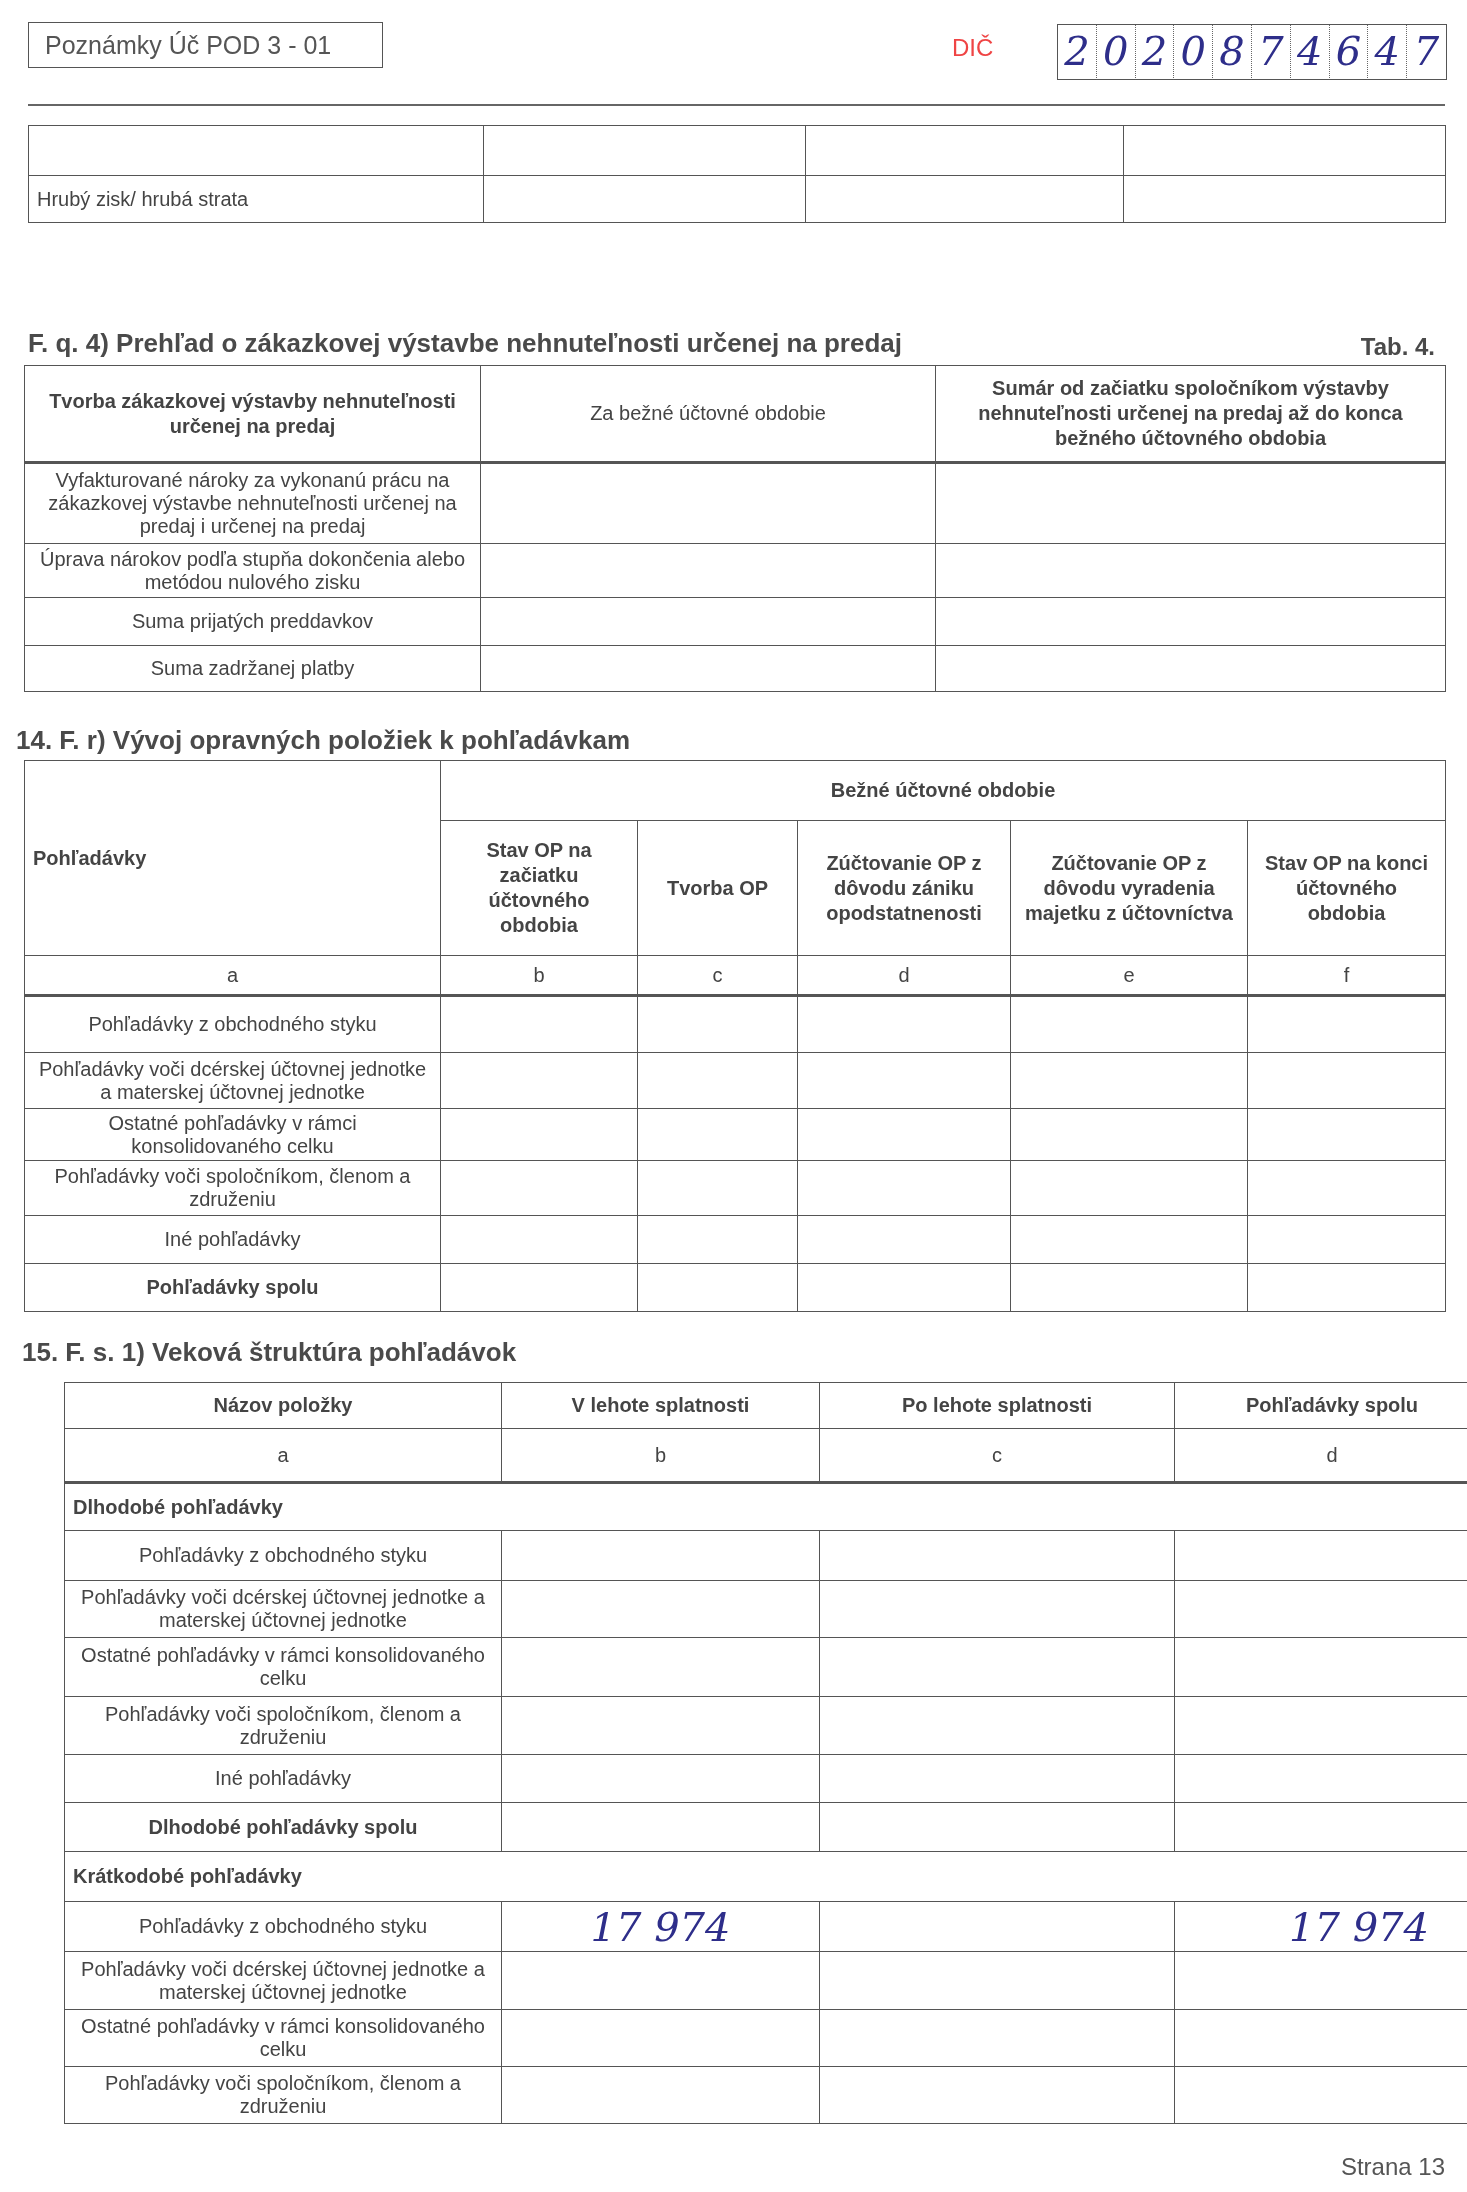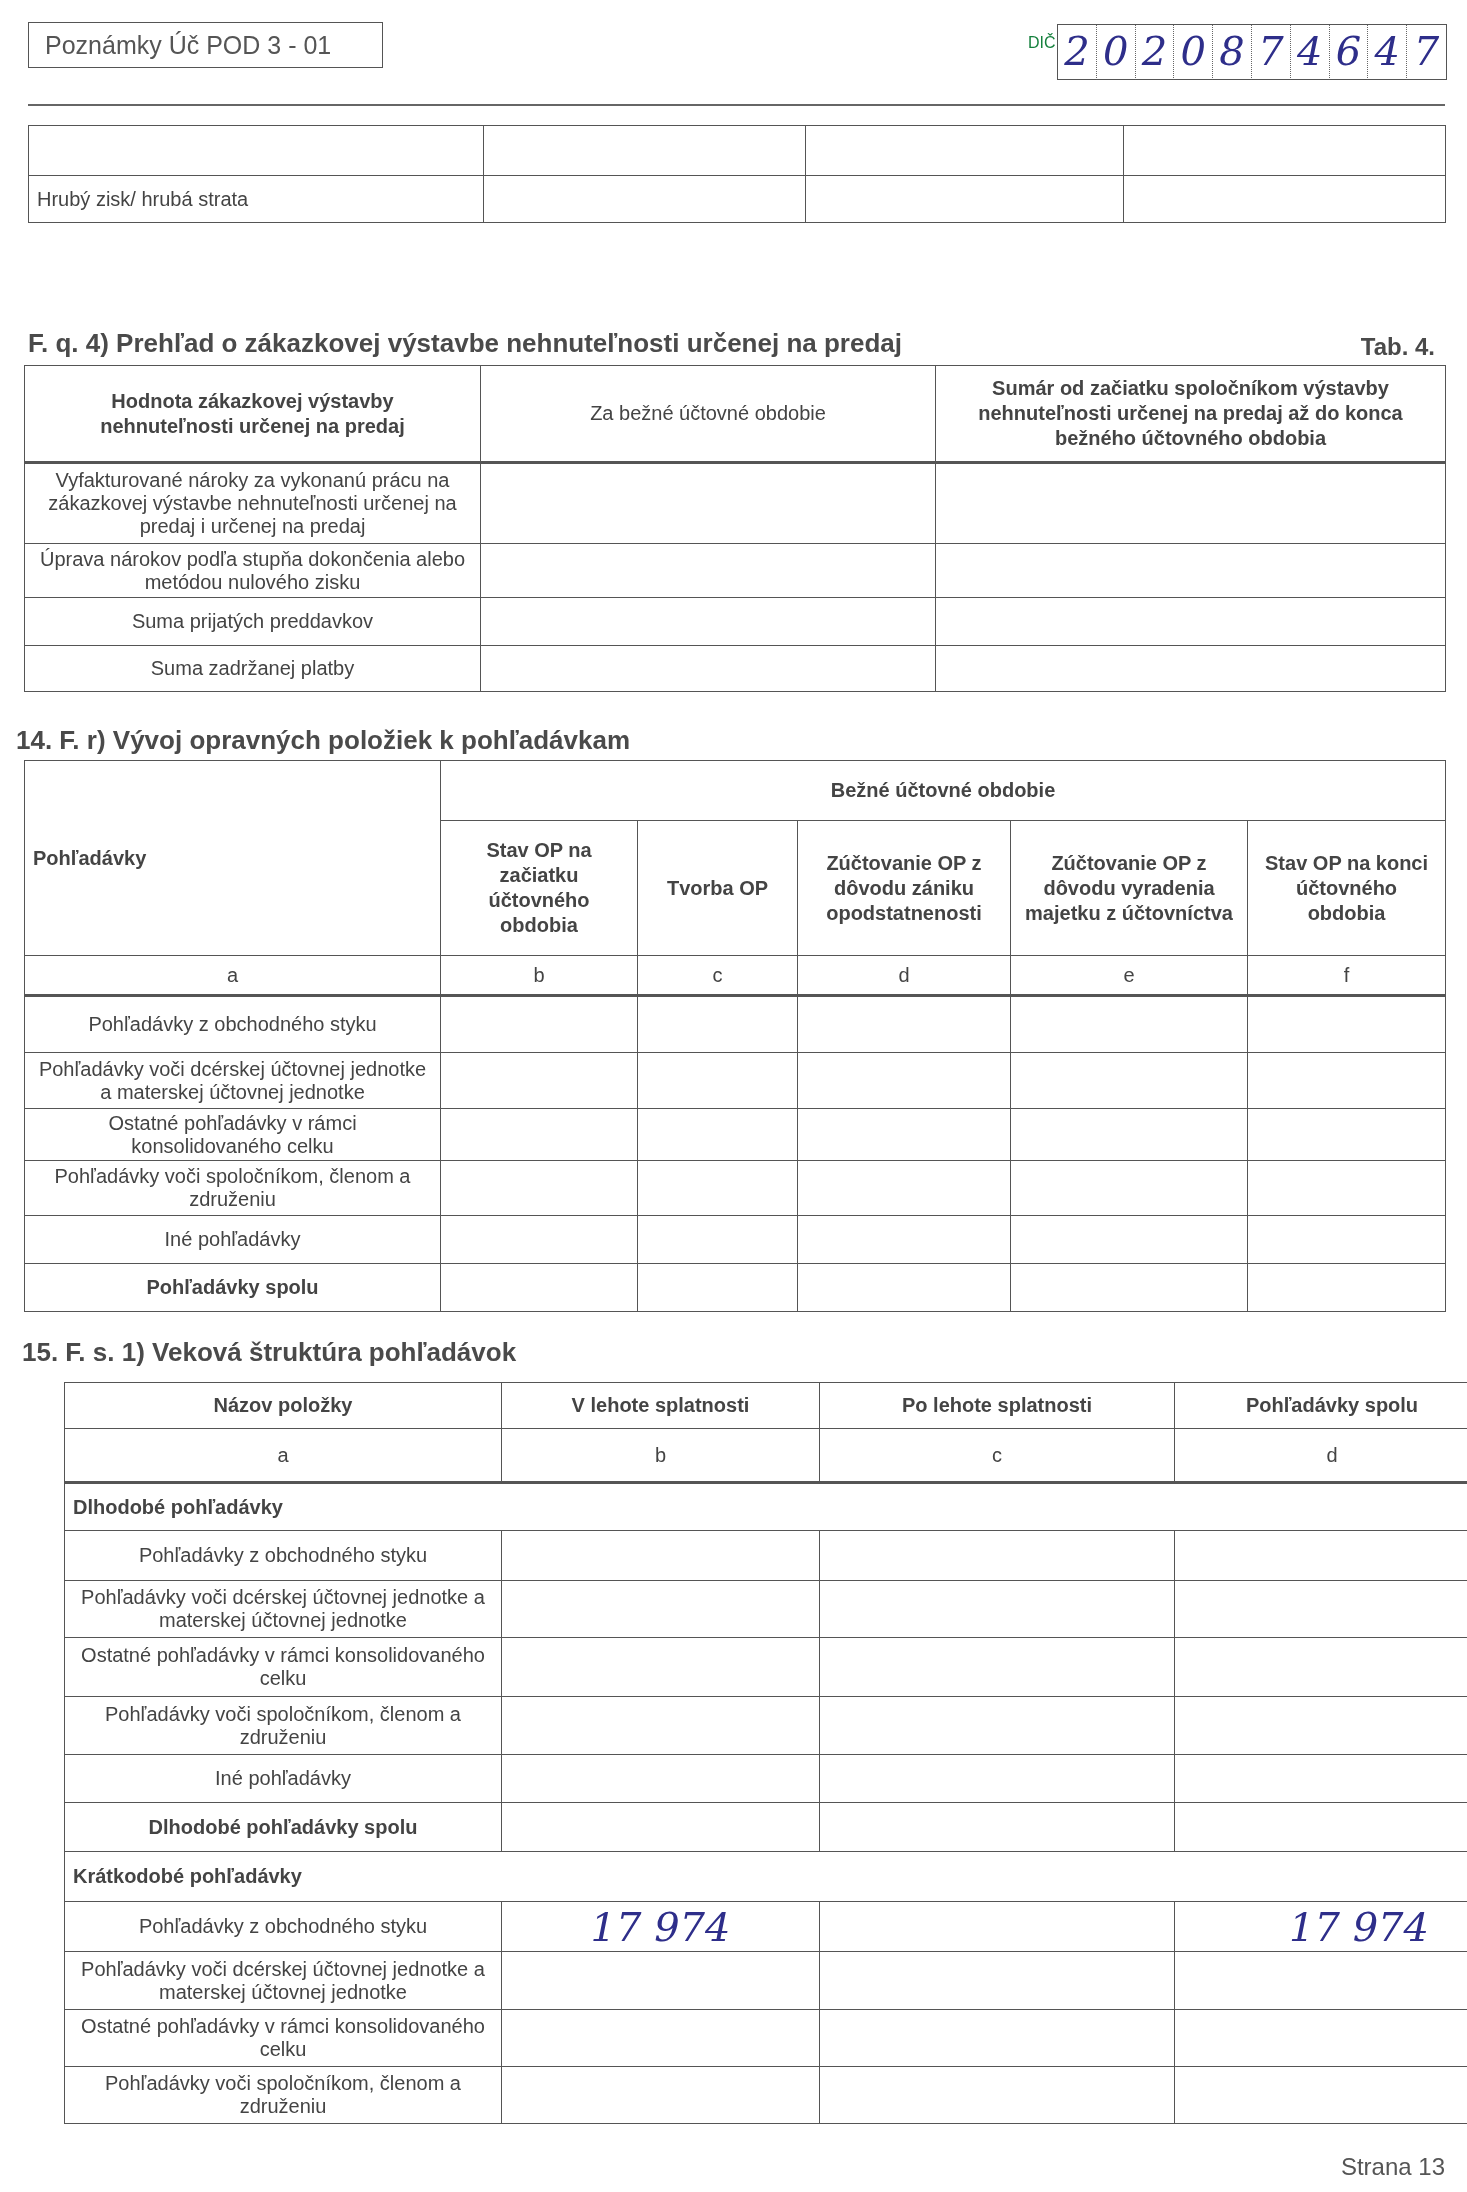--- a/index.html
+++ b/index.html
@@ -1,21 +1,21 @@
 <!DOCTYPE html>
 <html><head>
 <meta charset="utf-8">
 <style>
   html, body { margin:0; padding:0; background:#ffffff; }
   body { width:1467px; height:2192px; position:relative; overflow:hidden;
          font-family:"Liberation Sans", "DejaVu Sans", sans-serif; color:#3a3a3a; }
   .abs { position:absolute; }
   .hdr-box { left:28px; top:22px; width:355px; height:46px; border:1.5px solid #555;
              box-sizing:border-box; font-size:25px; color:#555; padding:8px 0 0 16px; }
-  .dic-label { left:1028px; top:34px; font-size:16px; color:#15803d; }
+  .dic-label { left:952px; top:34px; font-size:24px; color:#ef4444; }
   .dic-boxes { left:1057px; top:24px; height:56px; display:flex; border:1.5px solid #555; box-sizing:border-box; }
   .dic-box { width:38.8px; height:53px; border-right:1.5px dotted #666; box-sizing:border-box;
              font-family:"DejaVu Serif", serif; font-style:italic; color:#2e2e8a;
              font-size:40px; text-align:center; line-height:53px; }
   .dic-box:last-child { border-right:none; }
   .rule { left:28px; width:1417px; top:104px; height:0; border-top:2px solid #666; }
 
   table { border-collapse:collapse; position:absolute; table-layout:fixed; }
   td, th { border:1.5px solid #555; padding:0 8px; font-weight:normal; font-size:20px;
            color:#444; vertical-align:middle; box-sizing:border-box; }
@@ -76,21 +76,21 @@
 <div class="abs section-title" style="left:28px; top:328px;">F. q. 4) Prehľad o zákazkovej výstavbe nehnuteľnosti určenej na predaj</div>
 <div class="abs section-title" style="right:32px; top:333px; font-size:24px;">Tab. 4.</div>
 <table style="left:24px; top:365px; width:1421px;">
   <colgroup>
       <col style="width:456px">
       <col style="width:455px">
       <col style="width:510px">
     </colgroup>
   <tbody>
       <tr style="height:97px" class="thick-bottom">
-    <th style="padding:0 20px">Hodnota zákazkovej výstavby nehnuteľnosti určenej na predaj</th>
+    <th style="padding:0 20px">Tvorba zákazkovej výstavby nehnuteľnosti určenej na predaj</th>
     <th style="font-weight:normal">Za bežné účtovné obdobie</th>
     <th style="padding:0 16px">Sumár od začiatku spoločníkom výstavby nehnuteľnosti určenej na predaj až do konca bežného účtovného obdobia</th>
   </tr>
   <tr style="height:81px">
     <td class="lbl">Vyfakturované nároky za vykonanú prácu na zákazkovej výstavbe nehnuteľnosti určenej na predaj i určenej na predaj</td>
     <td></td>
     <td></td>
   </tr>
   <tr style="height:54px">
     <td class="lbl">Úprava nárokov podľa stupňa dokončenia alebo metódou nulového zisku</td>

